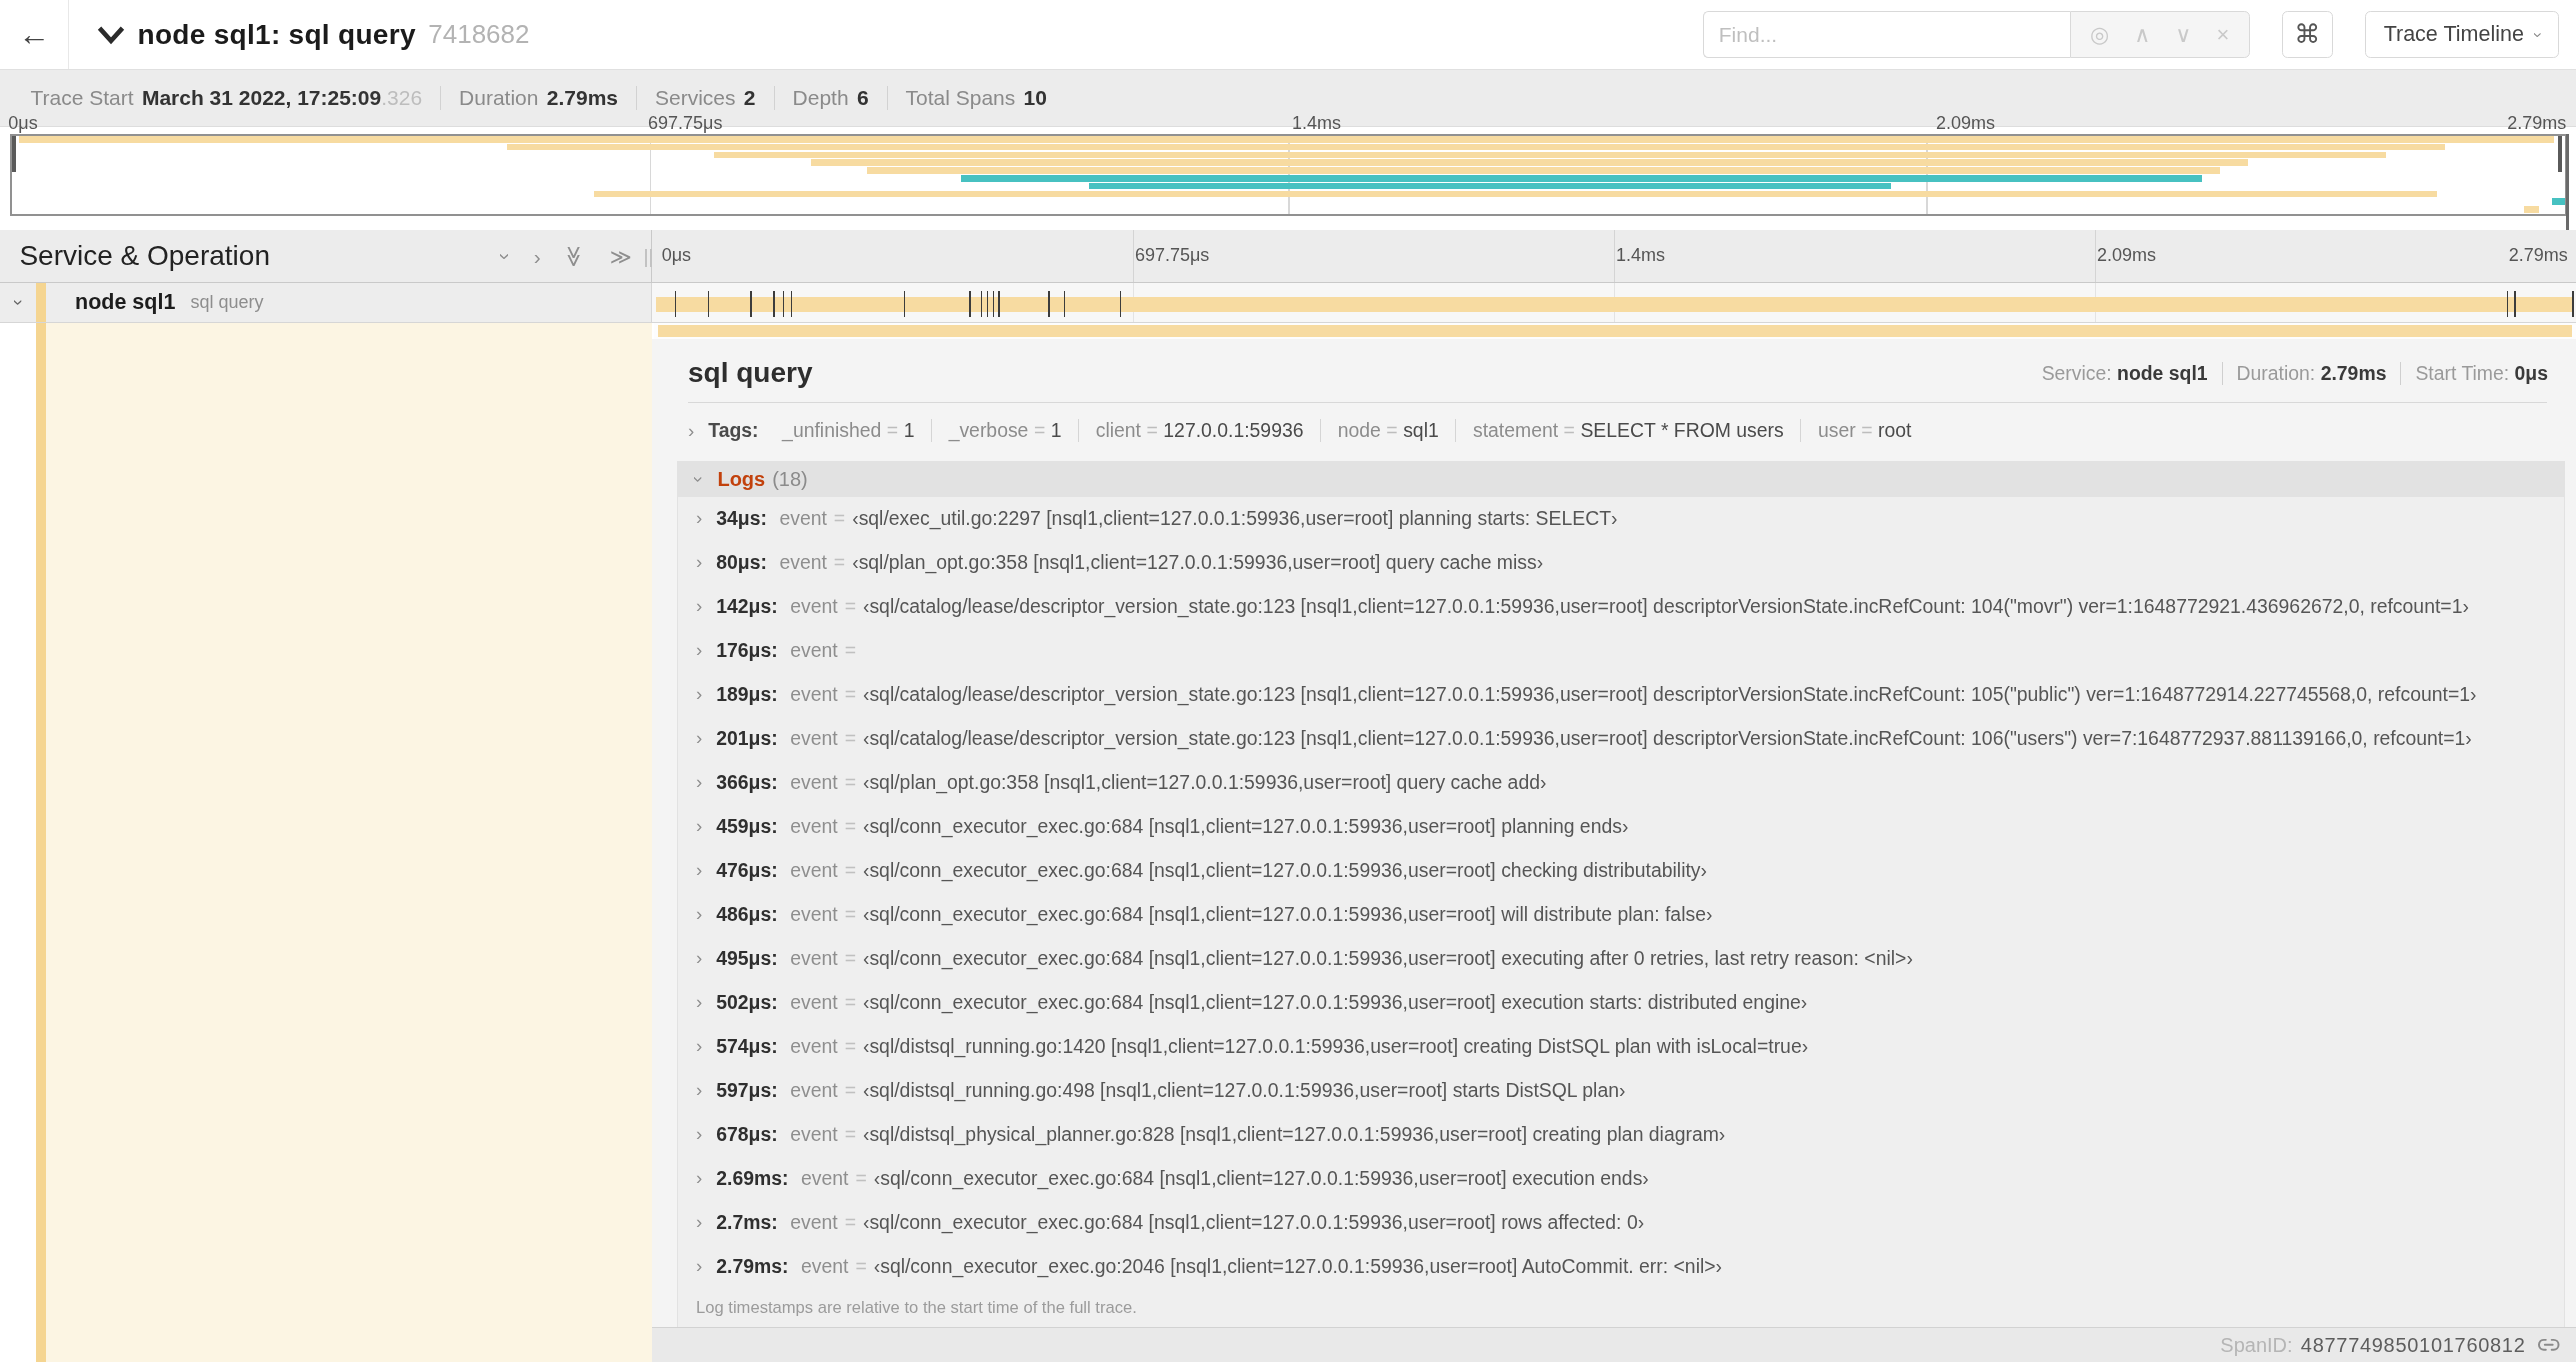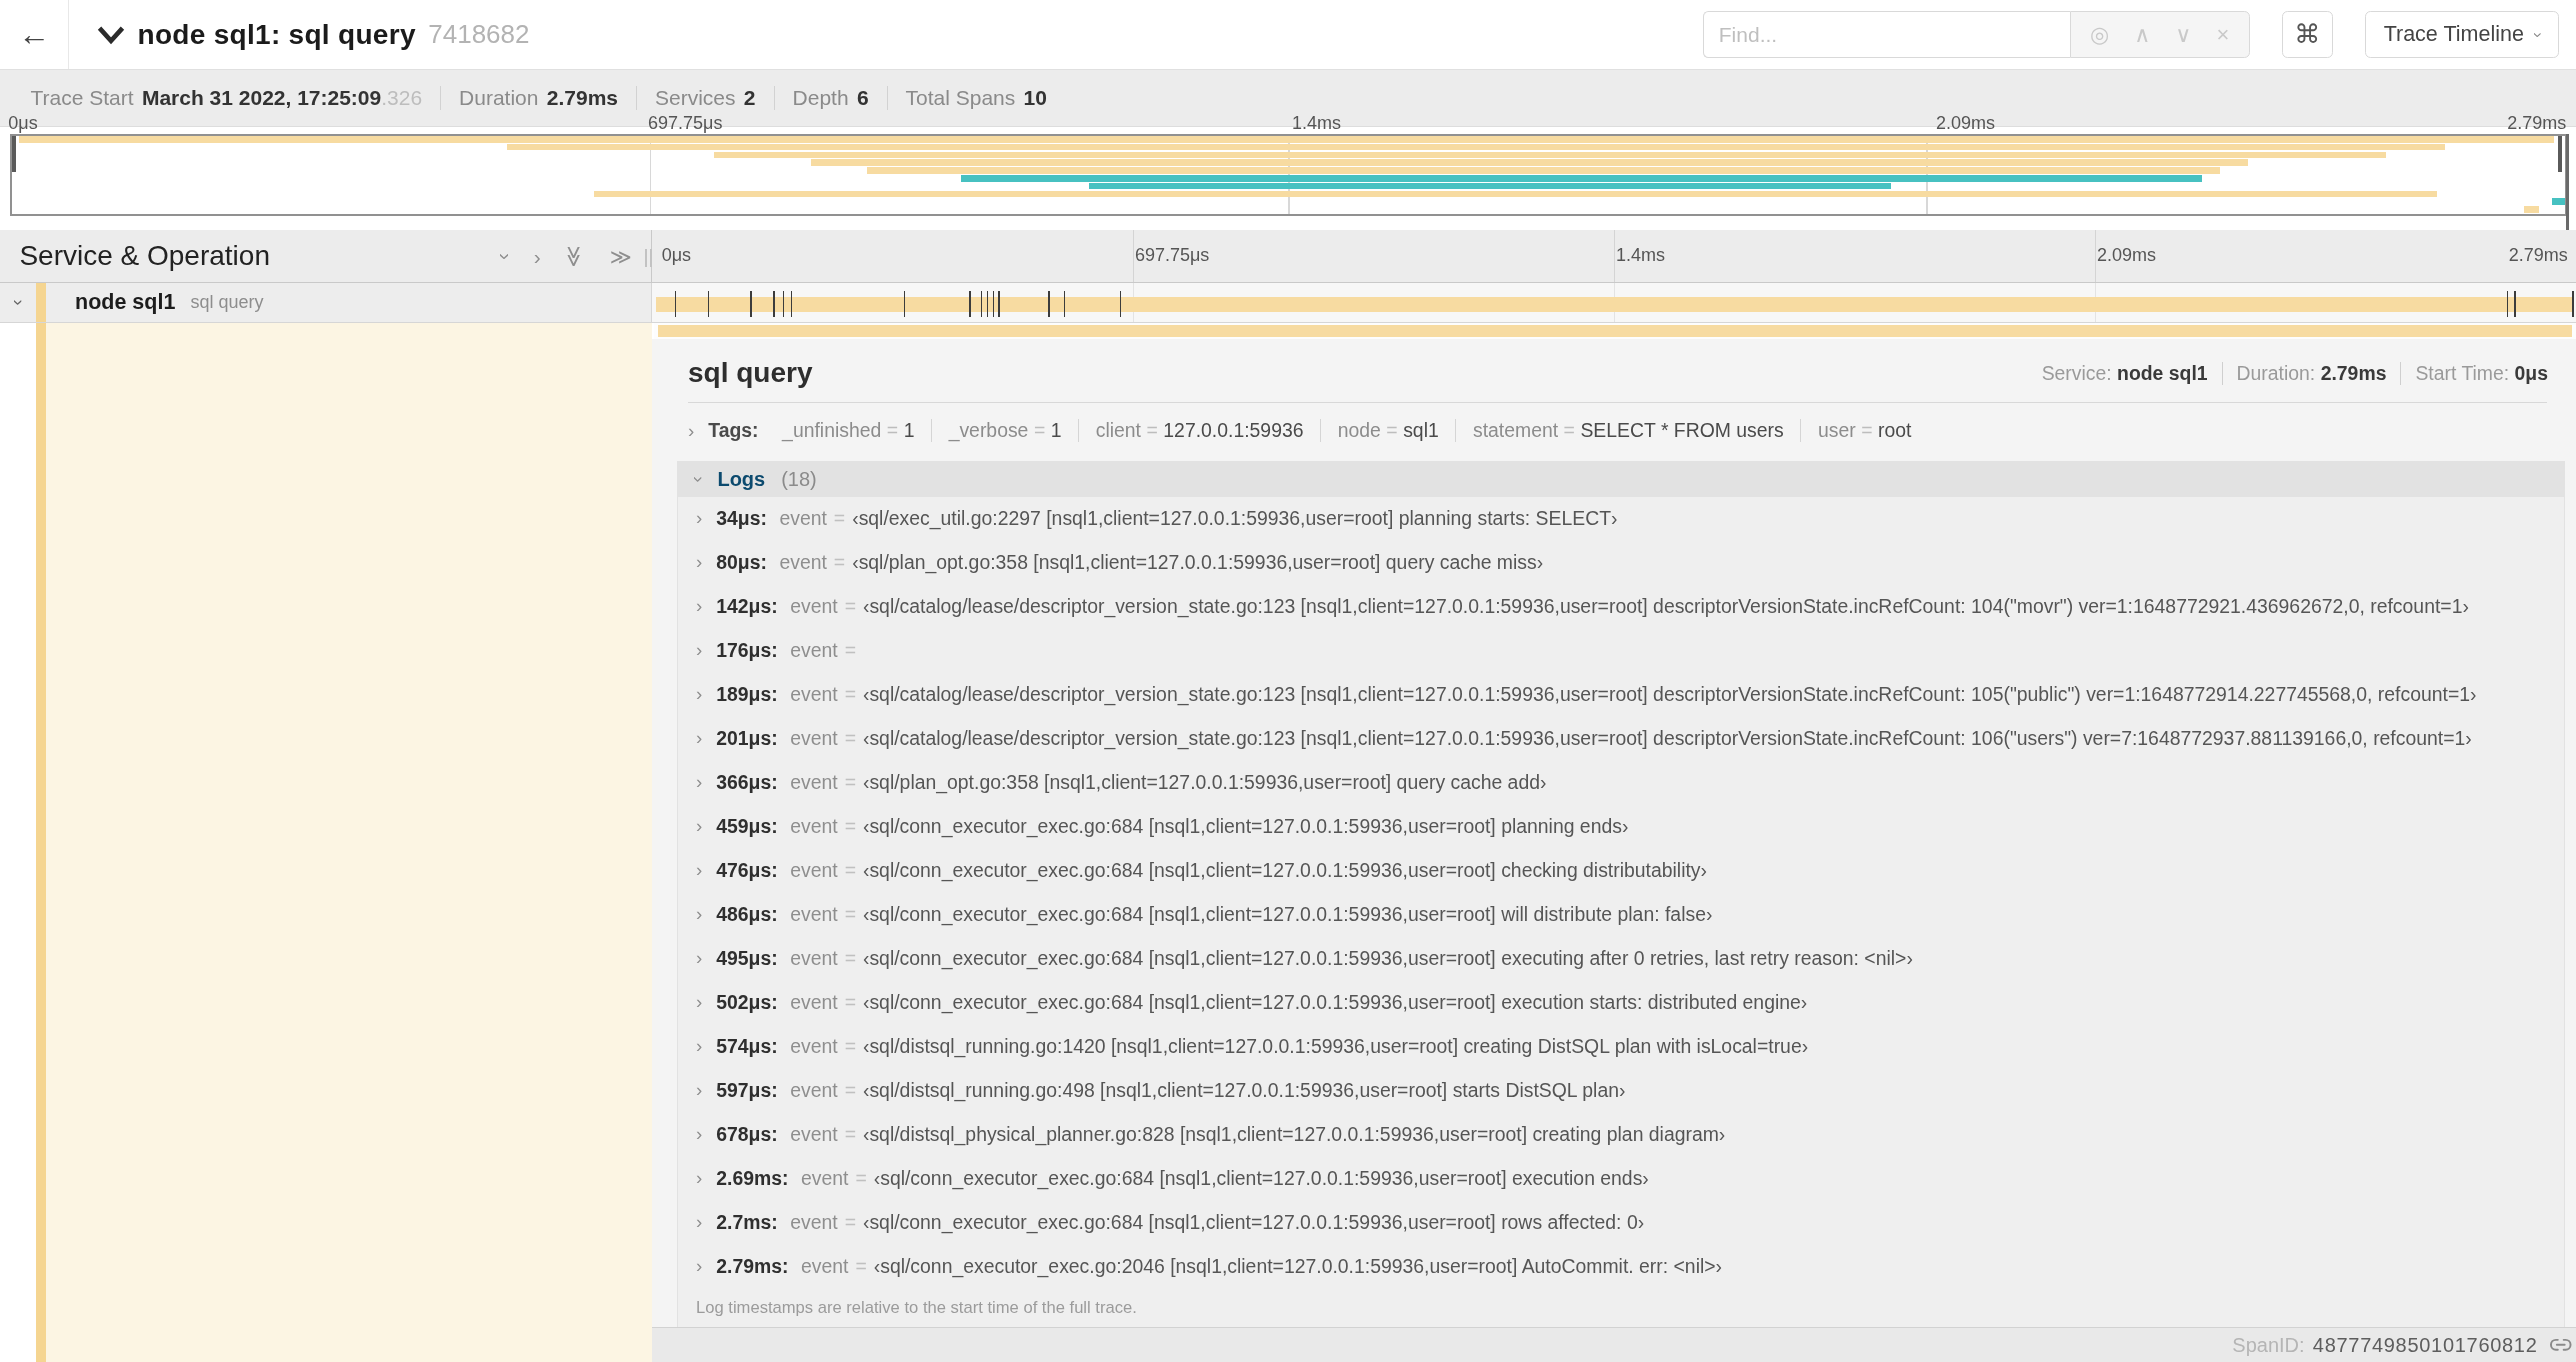--- a/index.html
+++ b/index.html
@@ -104,34 +104,34 @@
   .chev { color:#8e8e8e; font-size:18.7px; margin-right:14px; cursor:pointer; line-height:1; }
   .tags-label { font-weight:bold; color:#4a4a4a; margin-right:7px; }
   .tag { padding:0 16.6px; border-right:1.4px solid #d5d5d5; color:#8c8c8c; white-space:nowrap; }
   .tag:last-child { border-right:none; }
   .tag .eq { color:#bdbdbd; margin:0 5.5px; }
   .tag .v { color:#4a4a4a; }
 
   .logs { margin:4.2px 11px 0 25px; background:#efefef; border:0.7px solid #e2e2e2; }
   .logs-head { height:35px; background:#e2e2e2; display:flex; align-items:center; padding-left:18px;
                font-size:20px; cursor:pointer; }
-  .logs-head .lbl { font-weight:bold; color:#0c4a6e; margin-right:16px;text-align:right; }
+  .logs-head .lbl { font-weight:bold; color:#c2410c; margin-right:7px;text-align:right; }
   .logs-head .cnt { color:#8b8b8b; }
   .logs-head .chev { margin-right:15.2px; }
   .log-row { height:44px; display:flex; align-items:center; padding-left:18px; font-size:19.4px;
              white-space:nowrap; overflow:hidden; cursor:pointer; }
   .log-row .t { font-weight:bold; color:#2f2f2f; margin-right:12.5px;text-align:right; }
   .log-row .f { color:#8e8e8e; }
   .log-row .eq { color:#c0c0c0; margin:0 7px; }
   .log-row .msg { color:#555; }
   .logs-note { padding:9.7px 0 11px 18px; font-size:16.6px; color:#9b9b9b; }
 
   .d-footer { position:absolute; left:0; right:0; bottom:0; height:35px; background:#e9e9e9;
               border-top:1.4px solid #d2d2d2; display:flex; align-items:center; justify-content:flex-end;
-              padding-right:4px; font-size:20px; }
+              padding-right:16px; font-size:20px; }
   .d-footer .lbl { color:#b5b5b5; margin-right:8.3px; }
   .d-footer .val { color:#5d5d5d; letter-spacing:0.7px; }
   .d-footer svg { margin-left:11px; cursor:pointer; }
 </style>
 </head>
 <body>
 
 <div class="app">
 
   <header class="topbar">

